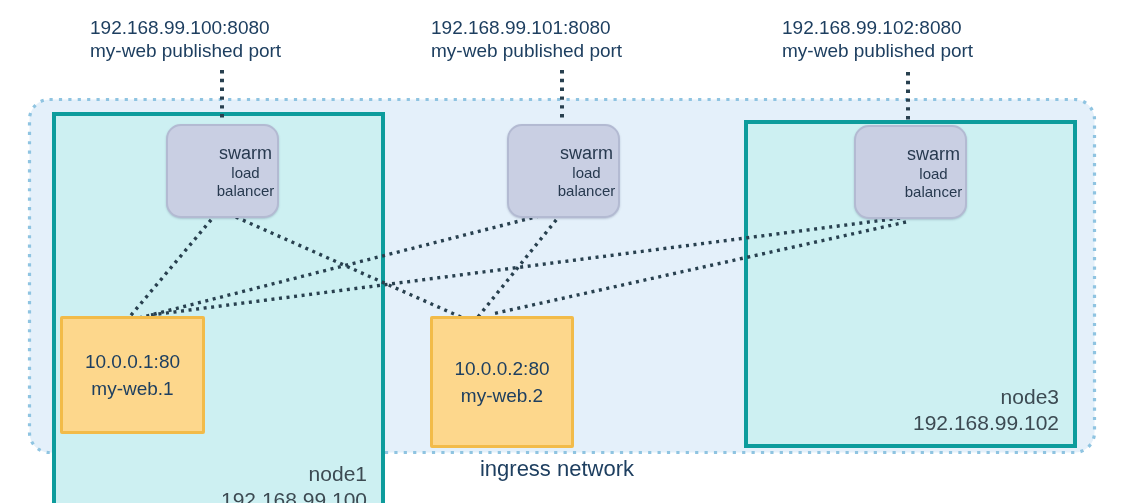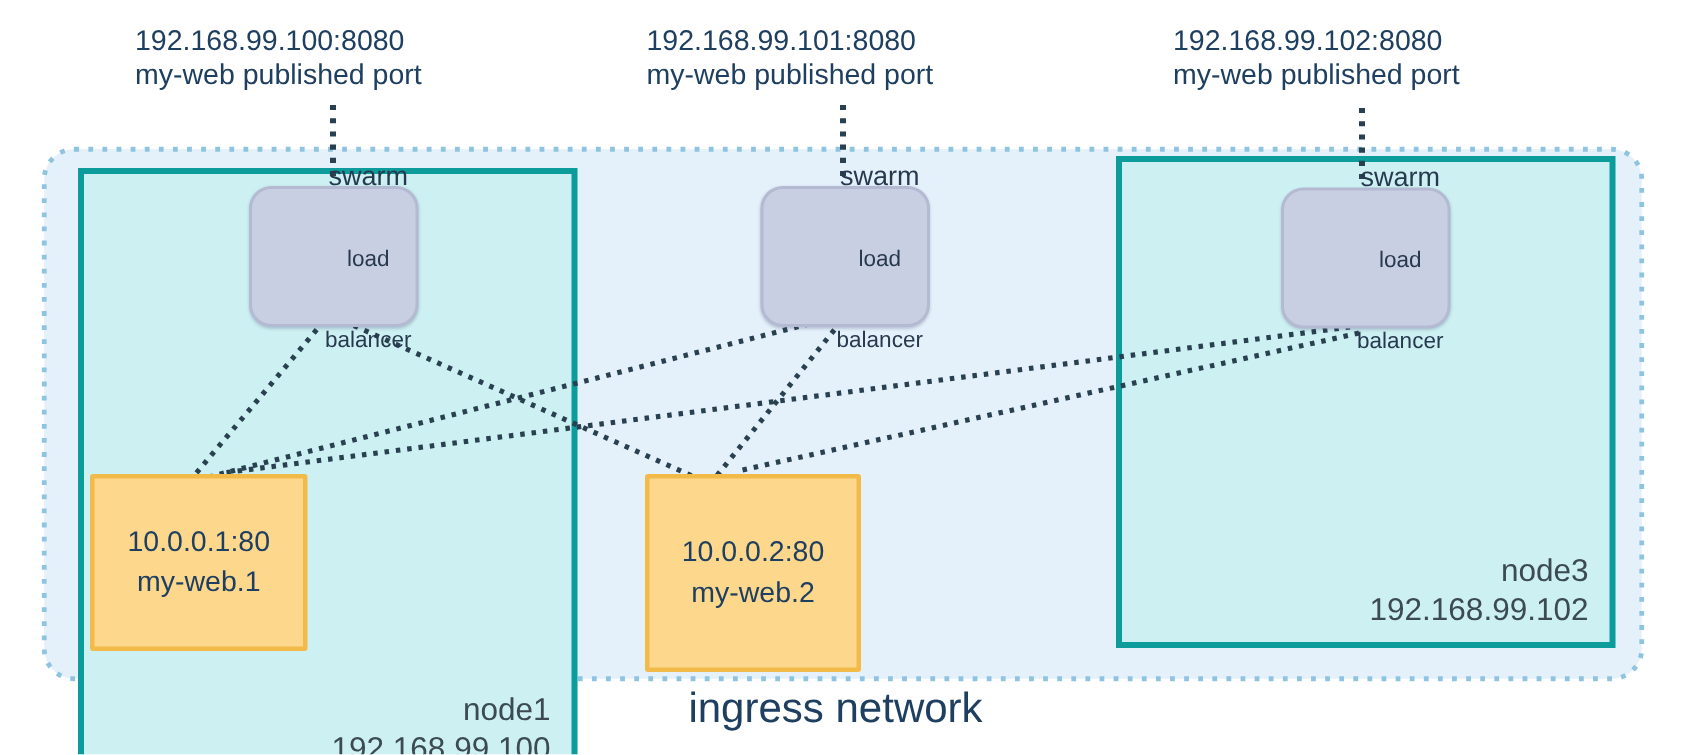--- a/index.html
+++ b/index.html
@@ -8,57 +8,57 @@
     font-family:"Liberation Sans","DejaVu Sans",sans-serif;background:#ffffff;
   }
   svg.layer{position:absolute;left:0;top:0;pointer-events:none;}
   #bg-layer{z-index:0;}
   .node{
     position:absolute;box-sizing:border-box;z-index:1;
     background:var(--node-fill);border:4px solid var(--node-border);
   }
   #node1{left:52px;top:112px;width:333px;height:413px;}
   #node2{left:398px;top:112px;width:332px;height:328px;}
-  #node3{left:744px;top:104px;width:333px;height:328px;}
+  #node3{left:744px;top:120px;width:333px;height:328px;}
   .node-label{
     position:absolute;right:14px;bottom:8px;text-align:right;
     color:var(--node-label-text);font-size:21px;line-height:26px;
   }
   #line-layer{z-index:2;}
   .lb{
     position:absolute;box-sizing:border-box;z-index:3;
     width:113px;height:94px;border-radius:15px;
     background:var(--lb-fill);border:2px solid var(--lb-border);
     box-shadow:0 1px 2px rgba(60,70,110,0.25);
     display:flex;flex-direction:column;align-items:center;justify-content:center;
     color:#27394f;text-align:center;padding-left:46px;
   }
   .lb .lb-line1{font-size:18px;line-height:21px;}
-  .lb .lb-line2{font-size:15px;line-height:18px;margin-top:36px;}
+  .lb .lb-line2{font-size:15px;line-height:18px;}
   #lb1{left:166px;top:124px;}
   #lb2{left:507px;top:124px;}
   #lb3{left:854px;top:125px;}
   .task{
     position:absolute;box-sizing:border-box;z-index:3;
     border-radius:2px;background:var(--task-fill);border:3px solid var(--task-border);
     display:flex;flex-direction:column;align-items:center;justify-content:center;
     color:var(--label-text);font-size:19px;line-height:27px;text-align:center;
   }
   #task1{left:60px;top:316px;width:145px;height:118px;}
   #task2{left:430px;top:316px;width:144px;height:132px;}
   .plabel{
     position:absolute;top:16px;width:280px;z-index:4;
     color:var(--label-text);font-size:19px;line-height:23px;
   }
   #plabel1{left:90px;}
   #plabel2{left:431px;}
   #plabel3{left:782px;}
   #ingress-label{
     position:absolute;left:0;top:456px;width:1114px;text-align:center;z-index:4;
-    color:var(--label-text);font-size:28px;
+    color:var(--label-text);font-size:22px;
   }
 </style>
 </head>
 <body>
 
 <div id="canvas">
 
   <svg id="bg-layer" class="layer" width="1129" height="503">
     <rect id="ingress-rect" x="29.5" y="99.5" width="1065" height="353" rx="20" ry="20" fill="#e4f0fa" stroke="#8fc4e1" stroke-width="3.2" stroke-dasharray="3.2 6.2"></rect>
   </svg>

